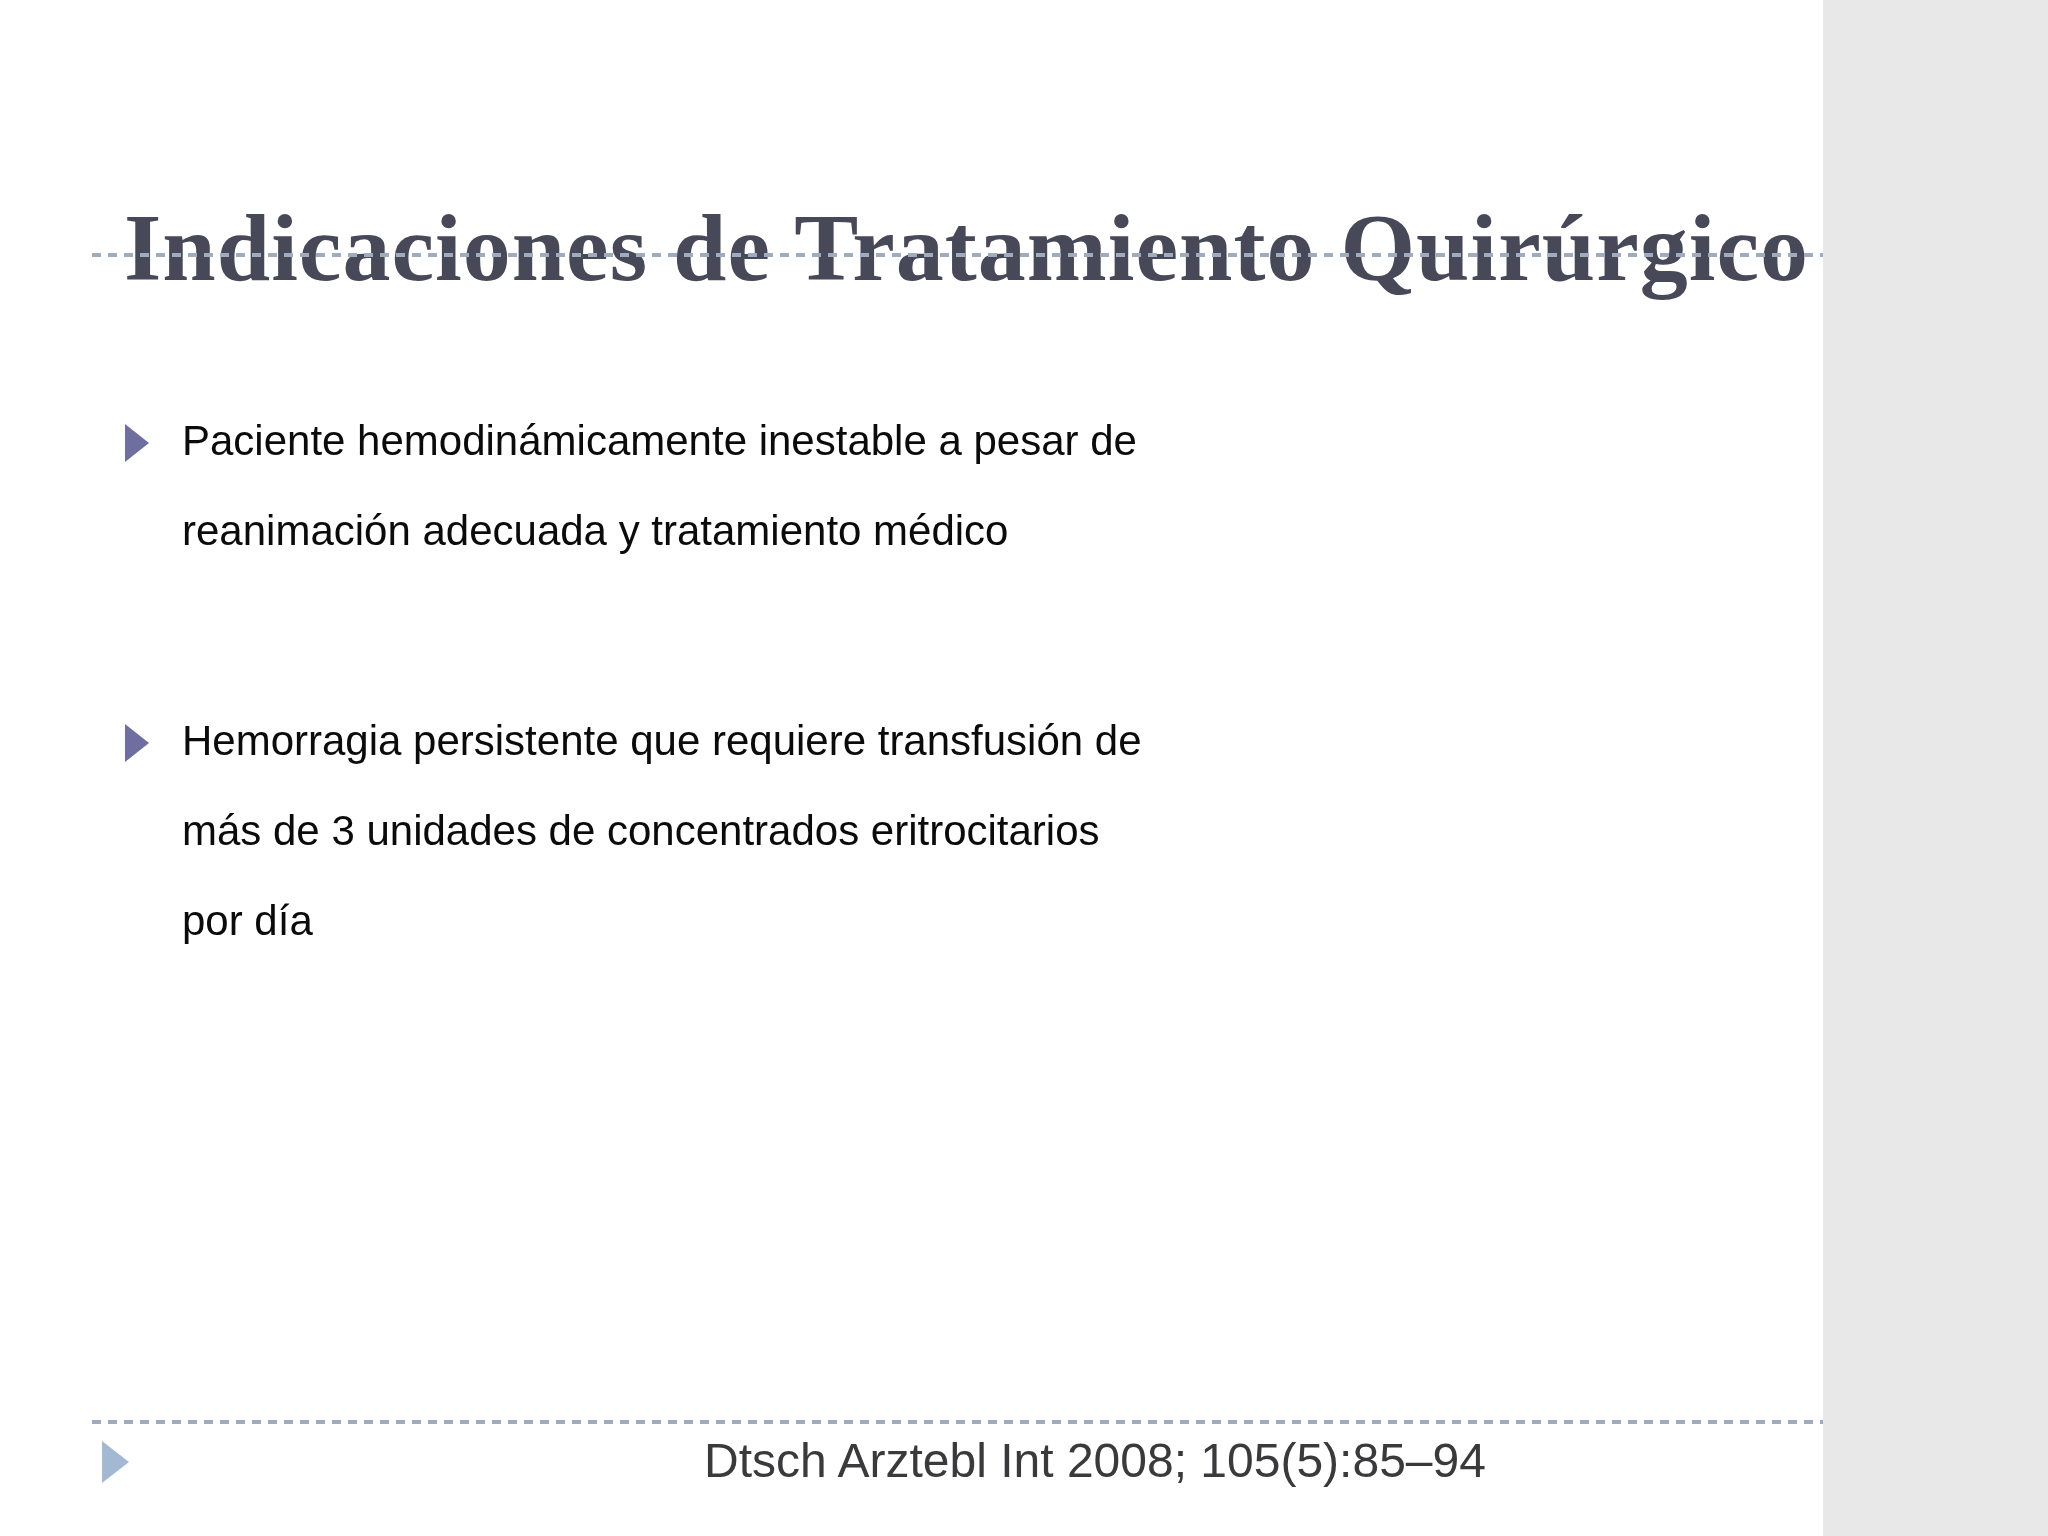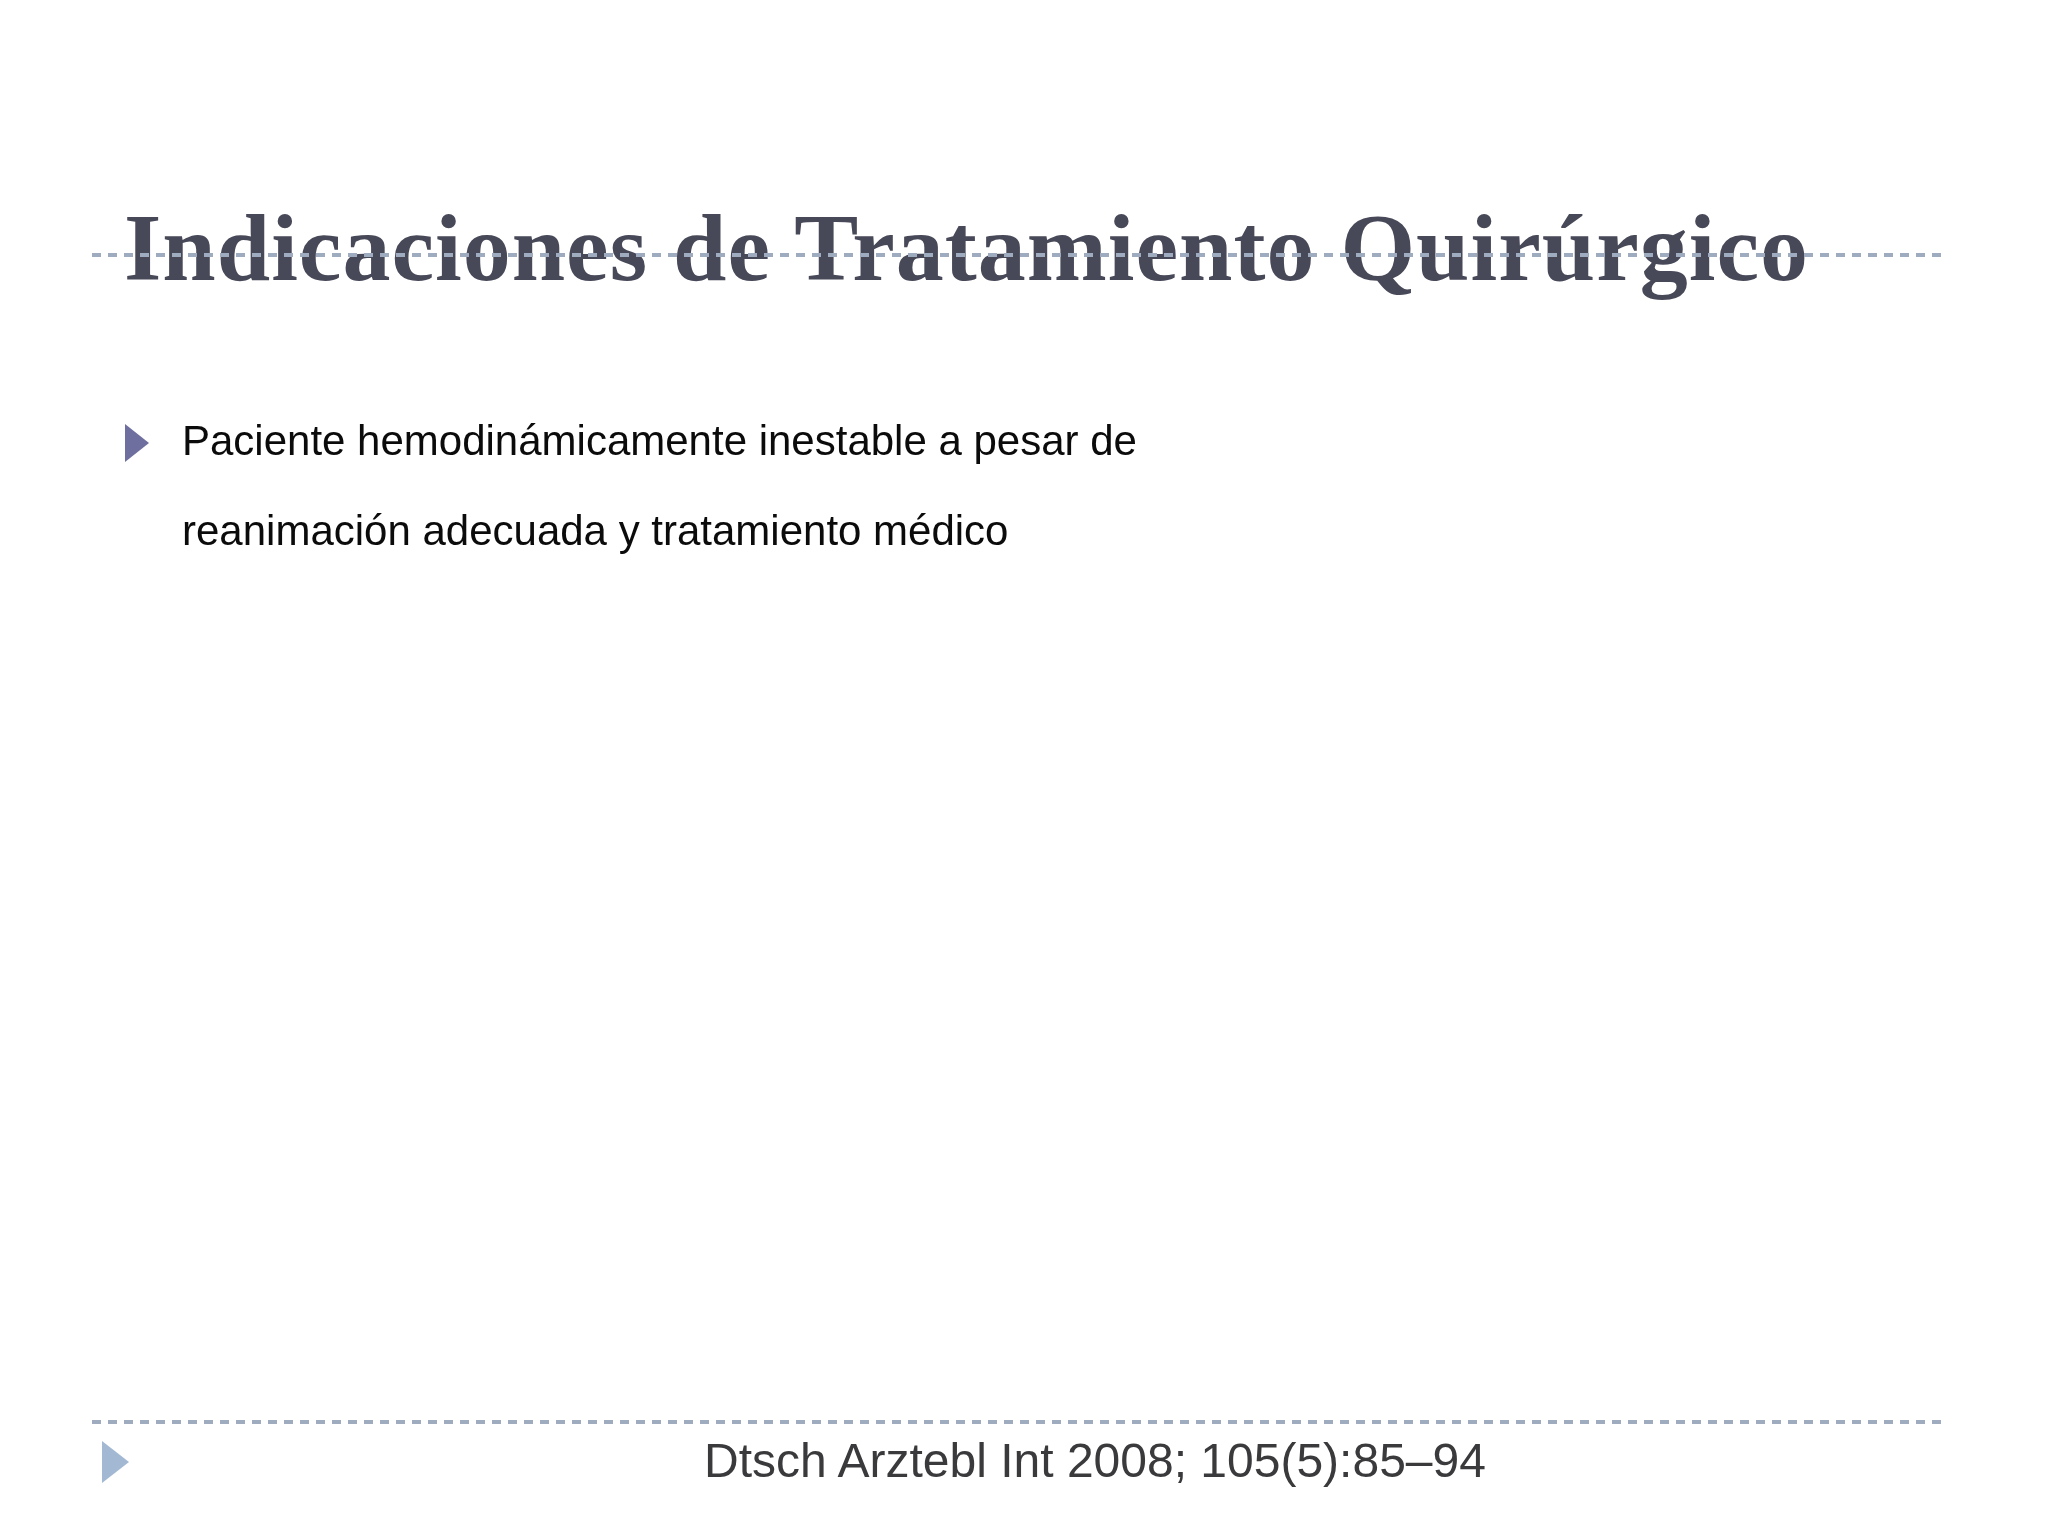--- a/index.html
+++ b/index.html
@@ -7,21 +7,21 @@
     --title:#474858;
     --body:#0b0b0b;
     --bullet-marker:#6e6f9e;
     --footer-marker:#a3b9d3;
     --dashed-line:#9fabbe;
     --citation:#3a3a3c;
   }
   html,body{margin:0;padding:0;background:#e8e8e8;}
   .slide{
     position:relative;
-    width:2048px;height:1536px;
+    width:1823px;height:1536px;
     background:var(--background);
     overflow:hidden;
     font-family:"Liberation Sans", sans-serif;
   }
   .slide-title{
     position:absolute;
     left:124px;top:136px;
     width:1860px;
     font-family:"Liberation Serif", serif;
     font-size:96px;
@@ -93,20 +93,26 @@
   <h1 class="slide-title">Indicaciones de Tratamiento Quirúrgico</h1>
 
   <div class="rule title-rule"></div>
 
   <ul class="bullet-list">
     <li class="bullet-item b1">
       <span class="bullet-marker"></span>
       <span class="bullet-text">Paciente hemodinámicamente inestable a pesar de
 reanimación adecuada y tratamiento médico</span>
     </li>
+    <li class="bullet-item b3">
+      <span class="bullet-marker"></span>
+      <span class="bullet-text">Hemorragia persistente que requiere transfusión de
+más de 3 unidades de concentrados eritrocitarios
+por día</span>
+    </li>
   </ul>
 
   <div class="rule footer-rule"></div>
 
   <span class="footer-arrow"></span>
 
   <div class="citation">Dtsch Arztebl Int 2008; 105(5):85–94</div>
 
 </div>
 

